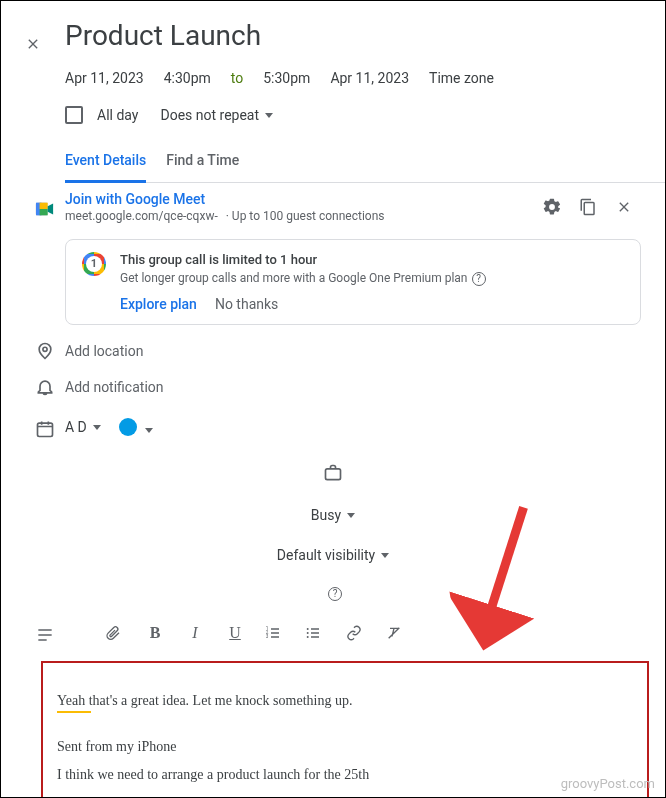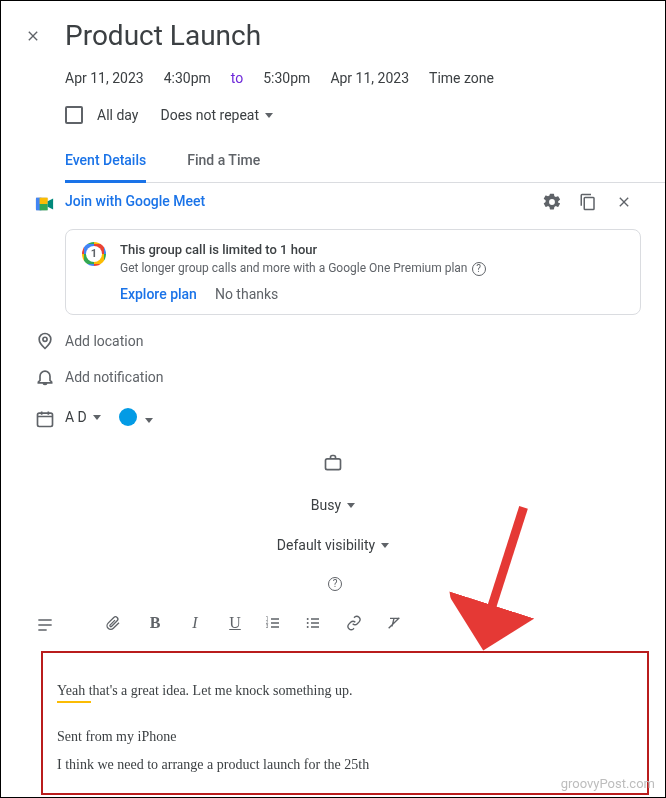--- a/index.html
+++ b/index.html
@@ -8,21 +8,21 @@
     background: #fff;
     color: #3c4043;
     width: 666px;
     height: 798px;
     position: relative;
     border: 1px solid #000;
     overflow: hidden;
   }
   .header {
     display: flex;
-    align-items: center;
+    align-items: flex-end;
     padding: 18px 24px 8px 24px;
     gap: 16px;
   }
   .close-x {
     font-size: 18px;
     color: #5f6368;
     cursor: pointer;
     width: 24px;
     text-align: center;
   }
@@ -34,38 +34,38 @@
   }
   .datetime-row {
     display: flex;
     align-items: center;
     padding: 10px 0 10px 64px;
     gap: 20px;
     font-size: 14px;
     color: #3c4043;
   }
   .dt-item { cursor: pointer; }
-  .dt-to { color: #6d28d9; }
+  .dt-to { color: #4d7c0f; }
   .all-day-row {
     display: flex;
     align-items: center;
     padding: 10px 0 10px 64px;
     gap: 14px;
     font-size: 14px;
   }
   .checkbox {
     width: 18px; height: 18px;
     border: 2px solid #5f6368;
     border-radius: 2px;
     cursor: pointer;
   }
   .repeat { cursor: pointer; }
   .tabs {
     display: flex;
-    gap: 41px;
+    gap: 20px;
     padding: 18px 0 0 64px;
     font-size: 14px;
     border-bottom: none;
   }
   .tab { 
     padding-bottom: 12px; 
     cursor: pointer; 
     color: #5f6368; 
     font-weight: 500;
   }
@@ -247,20 +247,22 @@
       <rect x="2" y="3" width="13" height="14" rx="2" fill="#fff" stroke="#dadce0"></rect>
       <rect x="2" y="3" width="6" height="14" fill="#4285f4"></rect>
       <rect x="6" y="3" width="9" height="7" fill="#fbbc04"></rect>
       <rect x="6" y="10" width="9" height="7" fill="#34a853"></rect>
       <path d="M15 7 L21 4 L21 16 L15 13 Z" fill="#00897b"></path>
     </svg>
   </div>
   <div class="row-body">
     <div class="meet-title">Join with Google Meet</div>
     <div class="meet-sub">
+      <span>meet.google.com/qce-cqxw-</span>
+      <span>· <span>Up to 100 guest connections</span></span>
     </div>
   </div>
   <div class="meet-actions">
     <div class="icon-btn">
       <svg width="20" height="20" viewBox="0 0 24 24">
           <path fill="#5f6368" d="M19.4 13a7.5 7.5 0 0 0 .1-1 7.5 7.5 0 0 0-.1-1l2.1-1.6a.5.5 0 0 0 .1-.6l-2-3.5a.5.5 0 0 0-.6-.2l-2.5 1a7.3 7.3 0 0 0-1.7-1l-.4-2.6a.5.5 0 0 0-.5-.4h-4a.5.5 0 0 0-.5.4L9 4.1a7.3 7.3 0 0 0-1.7 1l-2.5-1a.5.5 0 0 0-.6.2l-2 3.5a.5.5 0 0 0 .1.6L4.4 10a7.5 7.5 0 0 0-.1 1 7.5 7.5 0 0 0 .1 1l-2.1 1.6a.5.5 0 0 0-.1.6l2 3.5a.5.5 0 0 0 .6.2l2.5-1a7.3 7.3 0 0 0 1.7 1l.4 2.6a.5.5 0 0 0 .5.4h4a.5.5 0 0 0 .5-.4l.4-2.6a7.3 7.3 0 0 0 1.7-1l2.5 1a.5.5 0 0 0 .6-.2l2-3.5a.5.5 0 0 0-.1-.6ZM12 15.5A3.5 3.5 0 1 1 15.5 12 3.5 3.5 0 0 1 12 15.5Z"></path>
         </svg>
     </div>
     <div class="icon-btn">
       <svg width="18" height="18" viewBox="0 0 24 24">

